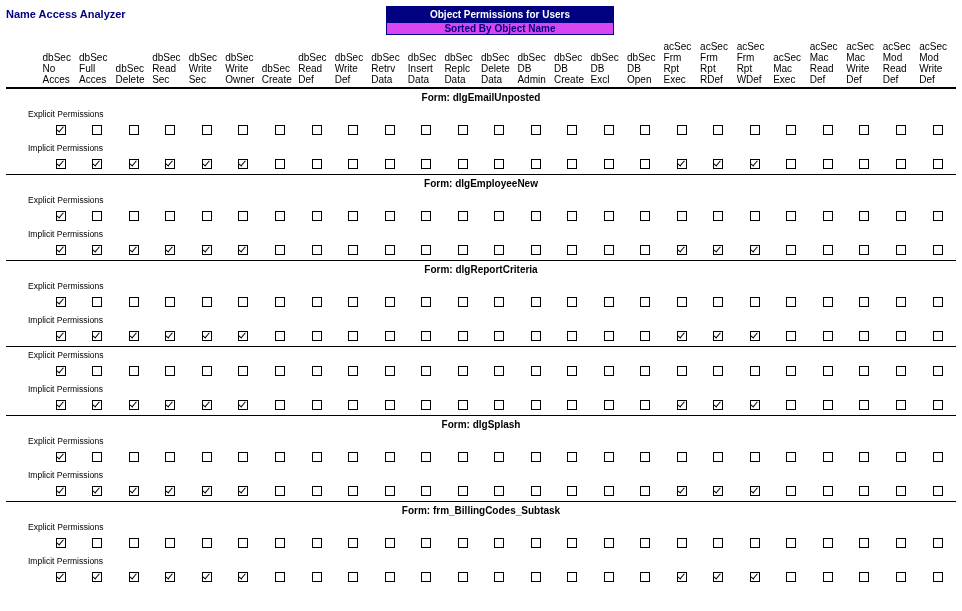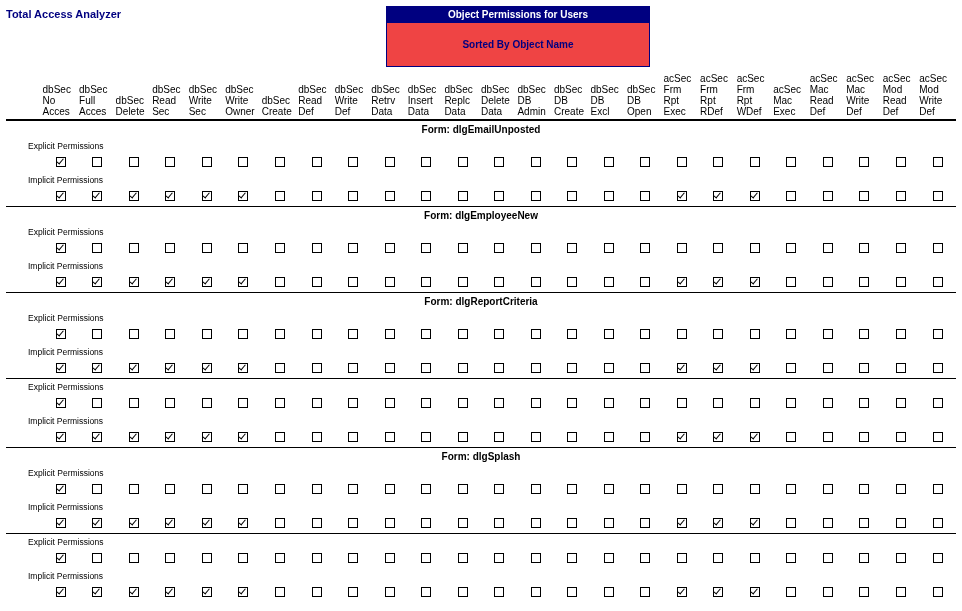--- a/index.html
+++ b/index.html
@@ -18,38 +18,38 @@
     margin-bottom: 4px;
   }
   .app-title {
     color: #000080;
     font-weight: bold;
     font-size: 11px;
     width: 380px;
     padding-top: 2px;
   }
   .title-box {
-    width: 264px;
+    width: 228px;
   }
   .title-box-top {
     background: #000080;
     color: #ffffff;
     text-align: center;
     font-weight: bold;
     font-size: 10px;
     padding: 2px 0;
     border: 1px solid #000080;
   }
   .title-box-bottom {
-    background: #ef4444;
+    background: #d946ef;
     color: #000080;
     text-align: center;
     font-weight: bold;
     font-size: 10px;
-    padding: 16px 0;
+    padding: 0 0;
     border: 1px solid #000080;
     border-top: none;
   }
   table.grid {
     border-collapse: collapse;
     width: 100%;
     table-layout: fixed;
   }
   table.grid th {
     font-weight: normal;
@@ -114,21 +114,21 @@
     border-width: 0 1.5px 1.5px 0;
     transform: rotate(40deg);
   }
   col.lead { width: 36px; }
   col.c { width: 36px; }
 </style>
 </head>
 <body>
 
 <div class="header-row">
-  <div class="app-title">Total Access Analyzer</div>
+  <div class="app-title">Name Access Analyzer</div>
   <div class="title-box">
     <div class="title-box-top">Object Permissions for Users</div>
     <div class="title-box-bottom">Sorted By Object Name</div>
   </div>
 </div>
 
 <table class="grid">
   <colgroup>
     <col class="lead">
     <col class="c">
@@ -576,20 +576,23 @@
         <td><span class="cb checked"></span></td>
         <td><span class="cb"></span></td>
         <td><span class="cb"></span></td>
         <td><span class="cb"></span></td>
         <td><span class="cb"></span></td>
         <td><span class="cb"></span></td>
       </tr>
       <tr class="hr-row">
         <td colspan="26"></td>
       </tr>
+      <tr class="form-row">
+        <td colspan="26"><span>Form:</span> <span>frm_BillingCodes_Subtask</span></td>
+      </tr>
       <tr>
         <td colspan="26" class="perm-label-cell"><span class="perm-label">Explicit Permissions</span></td>
       </tr>
       <tr>
         <td>&nbsp;</td>
         <td><span class="cb checked"></span></td>
         <td><span class="cb"></span></td>
         <td><span class="cb"></span></td>
         <td><span class="cb"></span></td>
         <td><span class="cb"></span></td>

